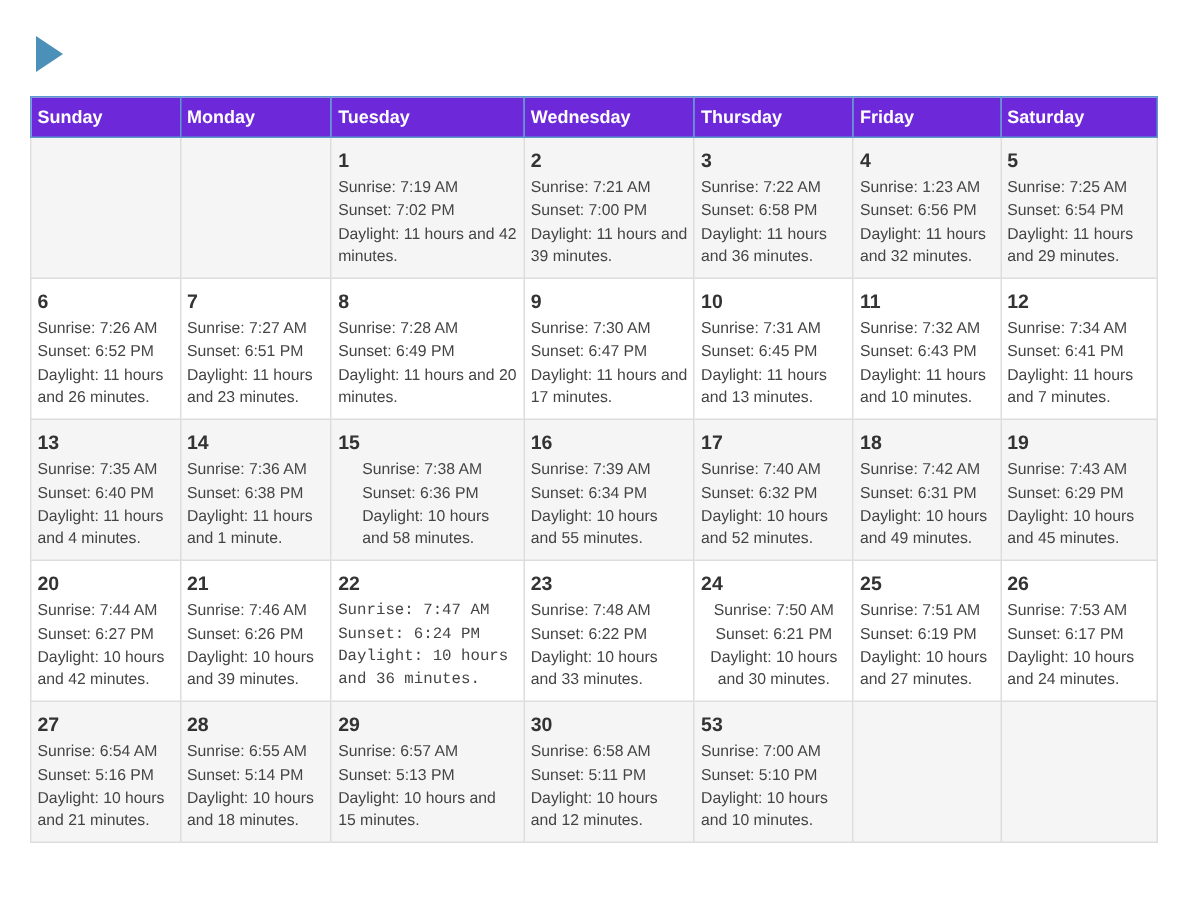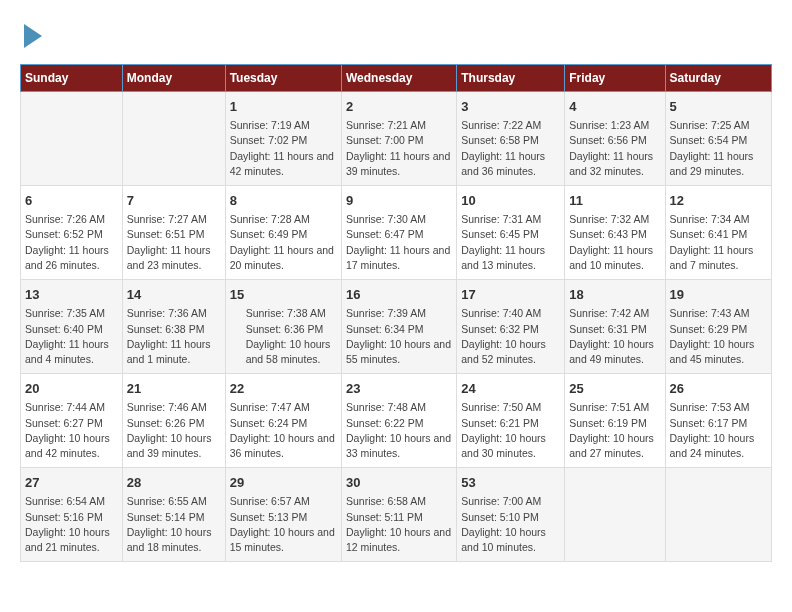--- a/index.html
+++ b/index.html
@@ -49,21 +49,21 @@
     .location {
       font-size: 16px;
       color: #555;
     }
     table {
       width: 100%;
       border-collapse: collapse;
       font-size: 11px;
     }
     thead tr {
-      background: #7f1d1d;
+      background: #6d28d9;
       color: #fff;
     }
     thead th {
       padding: 6px 4px;
       text-align: left;
       font-weight: bold;
       font-size: 12px;
       border: 1px solid #5a9acf;
     }
     tbody tr {
@@ -255,33 +255,33 @@
 Daylight: 10 hours and 42 minutes.</div>
         </td>
         <td>
           <span class="day-number">21</span>
           <div class="day-info" style="white-space: pre-line;">Sunrise: 7:46 AM
 Sunset: 6:26 PM
 Daylight: 10 hours and 39 minutes.</div>
         </td>
         <td>
           <span class="day-number">22</span>
-          <div class="day-info" style="white-space: pre-line;">Sunrise: 7:47 AM
+          <div class="day-info" style="white-space: pre-line; font-family: Liberation Mono, monospace;">Sunrise: 7:47 AM
 Sunset: 6:24 PM
 Daylight: 10 hours and 36 minutes.</div>
         </td>
         <td>
           <span class="day-number">23</span>
           <div class="day-info" style="white-space: pre-line;">Sunrise: 7:48 AM
 Sunset: 6:22 PM
 Daylight: 10 hours and 33 minutes.</div>
         </td>
         <td>
           <span class="day-number">24</span>
-          <div class="day-info" style="white-space: pre-line;">Sunrise: 7:50 AM
+          <div class="day-info" style="white-space: pre-line; text-align: center;">Sunrise: 7:50 AM
 Sunset: 6:21 PM
 Daylight: 10 hours and 30 minutes.</div>
         </td>
         <td>
           <span class="day-number">25</span>
           <div class="day-info" style="white-space: pre-line;">Sunrise: 7:51 AM
 Sunset: 6:19 PM
 Daylight: 10 hours and 27 minutes.</div>
         </td>
         <td>

